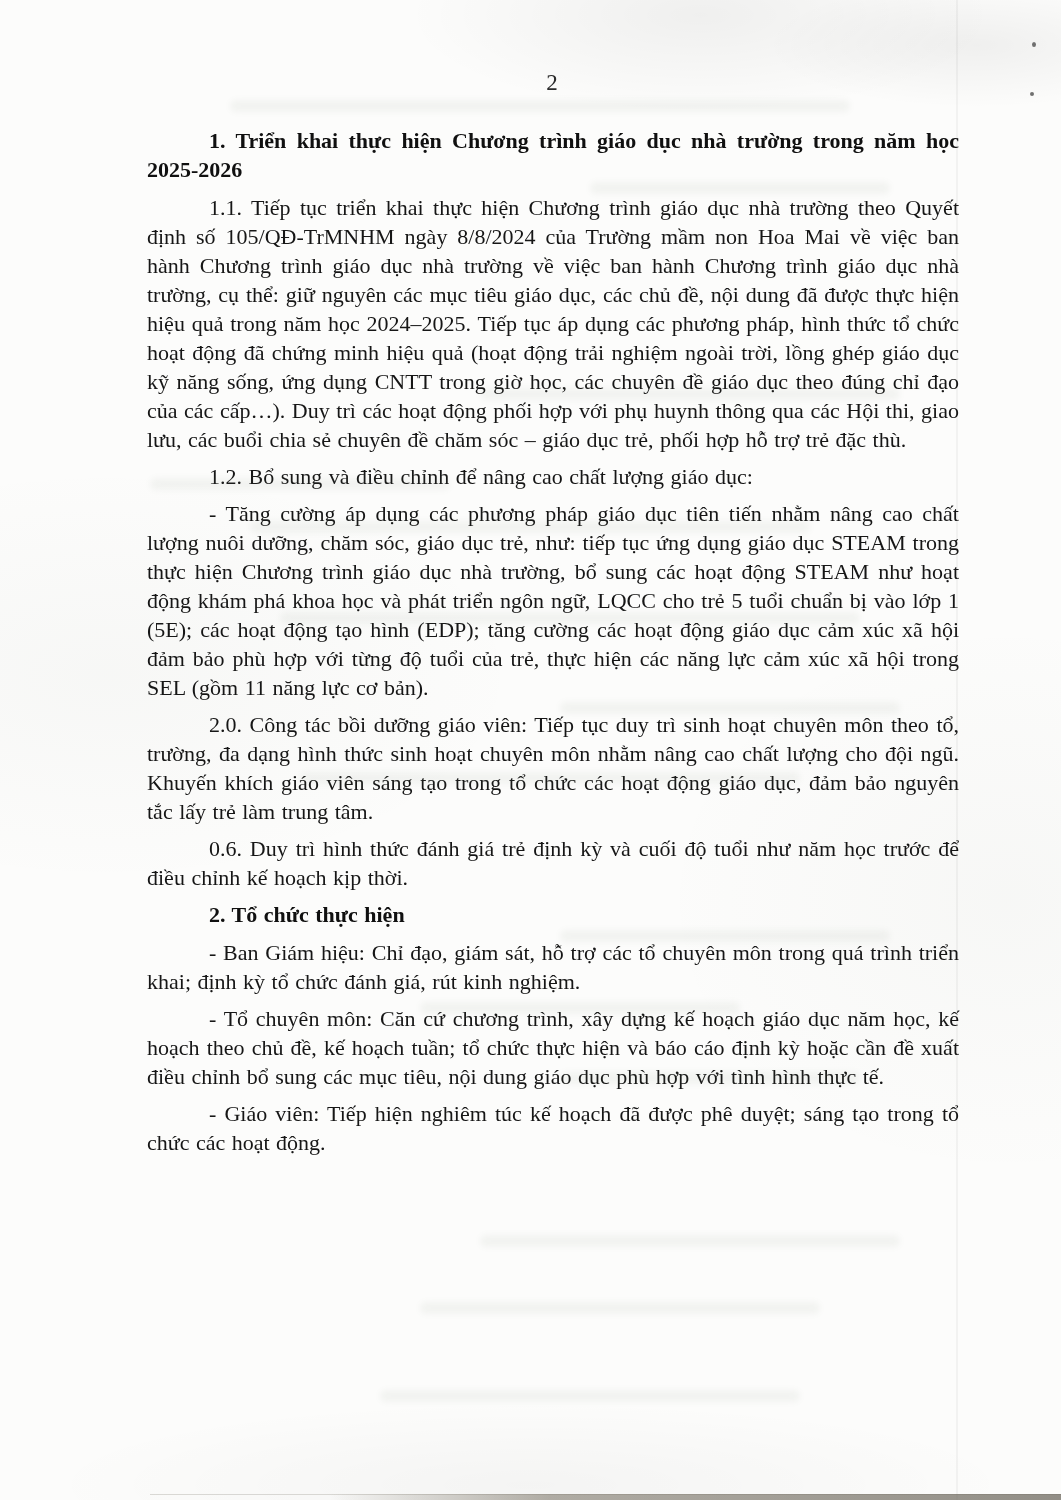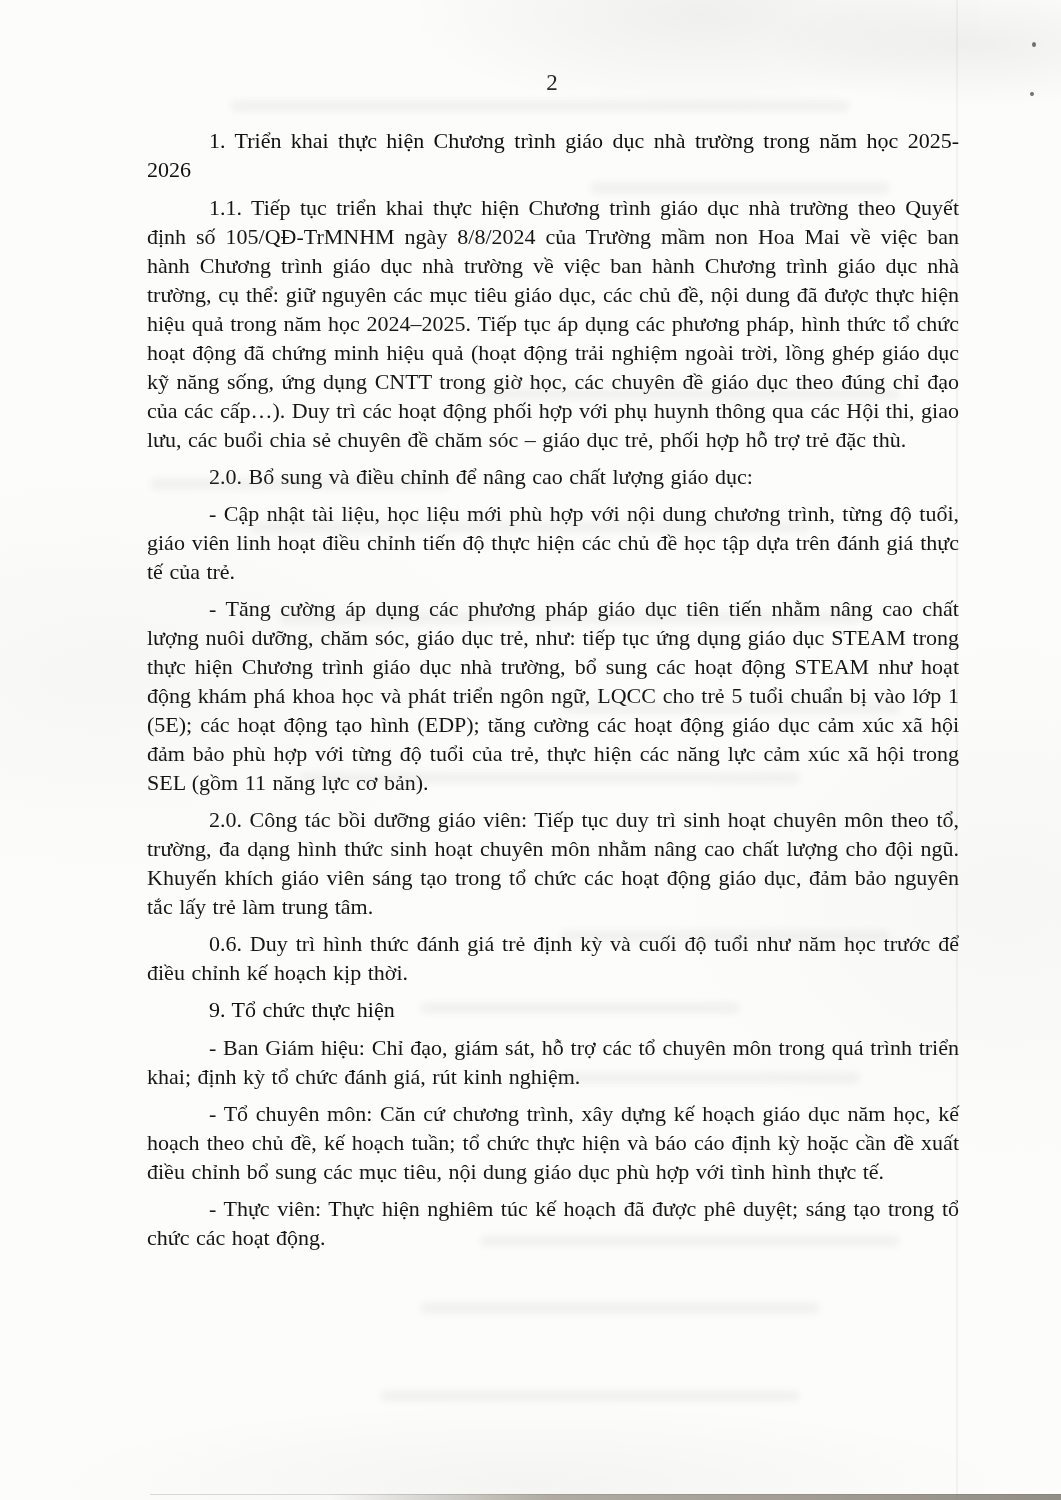--- a/index.html
+++ b/index.html
@@ -40,21 +40,21 @@
   }
   .para {
     margin: 0 0 8px 0;
     font-size: 22px;
     line-height: 29px;
     text-align: justify;
     text-indent: 62px;
     word-spacing: 1px;
   }
   .heading {
-    font-weight: normal;
+    font-weight: bold;
     color: #101010;
     margin-top: 2px;
     margin-bottom: 9px;
   }
   
   .bleed {
     position: absolute;
     height: 12px;
     border-radius: 6px;
     background: #6f7d68;
@@ -100,29 +100,28 @@
 </head>
 <body>
 
 <div class="page">
 
   <div class="page-number">2</div>
 
   <div class="content">
     <p class="para heading">1. Triển khai thực hiện Chương trình giáo dục nhà trường trong năm học 2025-2026</p>
     <p class="para">1.1. Tiếp tục triển khai thực hiện Chương trình giáo dục nhà trường theo Quyết định số 105/QĐ-TrMNHM ngày 8/8/2024 của Trường mầm non Hoa Mai về việc ban hành Chương trình giáo dục nhà trường về việc ban hành Chương trình giáo dục nhà trường, cụ thể: giữ nguyên các mục tiêu giáo dục, các chủ đề, nội dung đã được thực hiện hiệu quả trong năm học 2024–2025. Tiếp tục áp dụng các phương pháp, hình thức tổ chức hoạt động đã chứng minh hiệu quả (hoạt động trải nghiệm ngoài trời, lồng ghép giáo dục kỹ năng sống, ứng dụng CNTT trong giờ học, các chuyên đề giáo dục theo đúng chỉ đạo của các cấp…). Duy trì các hoạt động phối hợp với phụ huynh thông qua các Hội thi, giao lưu, các buổi chia sẻ chuyên đề chăm sóc – giáo dục trẻ, phối hợp hỗ trợ trẻ đặc thù.</p>
-    <p class="para">2.0. Bổ sung và điều chỉnh để nâng cao chất lượng giáo dục:</p>
-    <p class="para">- Cập nhật tài liệu, học liệu mới phù hợp với nội dung chương trình, từng độ tuổi, giáo viên linh hoạt điều chỉnh tiến độ thực hiện các chủ đề học tập dựa trên đánh giá thực tế của trẻ.</p>
+    <p class="para">1.2. Bổ sung và điều chỉnh để nâng cao chất lượng giáo dục:</p>
     <p class="para">- Tăng cường áp dụng các phương pháp giáo dục tiên tiến nhằm nâng cao chất lượng nuôi dưỡng, chăm sóc, giáo dục trẻ, như: tiếp tục ứng dụng giáo dục STEAM trong thực hiện Chương trình giáo dục nhà trường, bổ sung các hoạt động STEAM như hoạt động khám phá khoa học và phát triển ngôn ngữ, LQCC cho trẻ 5 tuổi chuẩn bị vào lớp 1 (5E); các hoạt động tạo hình (EDP); tăng cường các hoạt động giáo dục cảm xúc xã hội đảm bảo phù hợp với từng độ tuổi của trẻ, thực hiện các năng lực cảm xúc xã hội trong SEL (gồm 11 năng lực cơ bản).</p>
     <p class="para">2.0. Công tác bồi dưỡng giáo viên: Tiếp tục duy trì sinh hoạt chuyên môn theo tổ, trường, đa dạng hình thức sinh hoạt chuyên môn nhằm nâng cao chất lượng cho đội ngũ. Khuyến khích giáo viên sáng tạo trong tổ chức các hoạt động giáo dục, đảm bảo nguyên tắc lấy trẻ làm trung tâm.</p>
     <p class="para">0.6. Duy trì hình thức đánh giá trẻ định kỳ và cuối độ tuổi như năm học trước để điều chỉnh kế hoạch kịp thời.</p>
-    <p class="para heading">9. Tổ chức thực hiện</p>
+    <p class="para heading">2. Tổ chức thực hiện</p>
     <p class="para">- Ban Giám hiệu: Chỉ đạo, giám sát, hỗ trợ các tổ chuyên môn trong quá trình triển khai; định kỳ tổ chức đánh giá, rút kinh nghiệm.</p>
     <p class="para">- Tổ chuyên môn: Căn cứ chương trình, xây dựng kế hoạch giáo dục năm học, kế hoạch theo chủ đề, kế hoạch tuần; tổ chức thực hiện và báo cáo định kỳ hoặc cần đề xuất điều chỉnh bổ sung các mục tiêu, nội dung giáo dục phù hợp với tình hình thực tế.</p>
-    <p class="para">- Thực viên: Thực hiện nghiêm túc kế hoạch đã được phê duyệt; sáng tạo trong tổ chức các hoạt động.</p>
+    <p class="para">- Giáo viên: Tiếp hiện nghiêm túc kế hoạch đã được phê duyệt; sáng tạo trong tổ chức các hoạt động.</p>
   </div>
 
   <div class="bleed" style="top:100px; left:230px; width:620px;"></div>
   <div class="bleed" style="top:182px; left:590px; width:300px;"></div>
   <div class="bleed" style="top:388px; left:480px; width:420px;"></div>
   <div class="bleed" style="top:478px; left:150px; width:300px;"></div>
   <div class="bleed" style="top:521px; left:250px; width:560px;"></div>
   <div class="bleed" style="top:612px; left:280px; width:580px;"></div>
   <div class="bleed" style="top:702px; left:560px; width:340px;"></div>
   <div class="bleed" style="top:772px; left:300px; width:500px;"></div>

